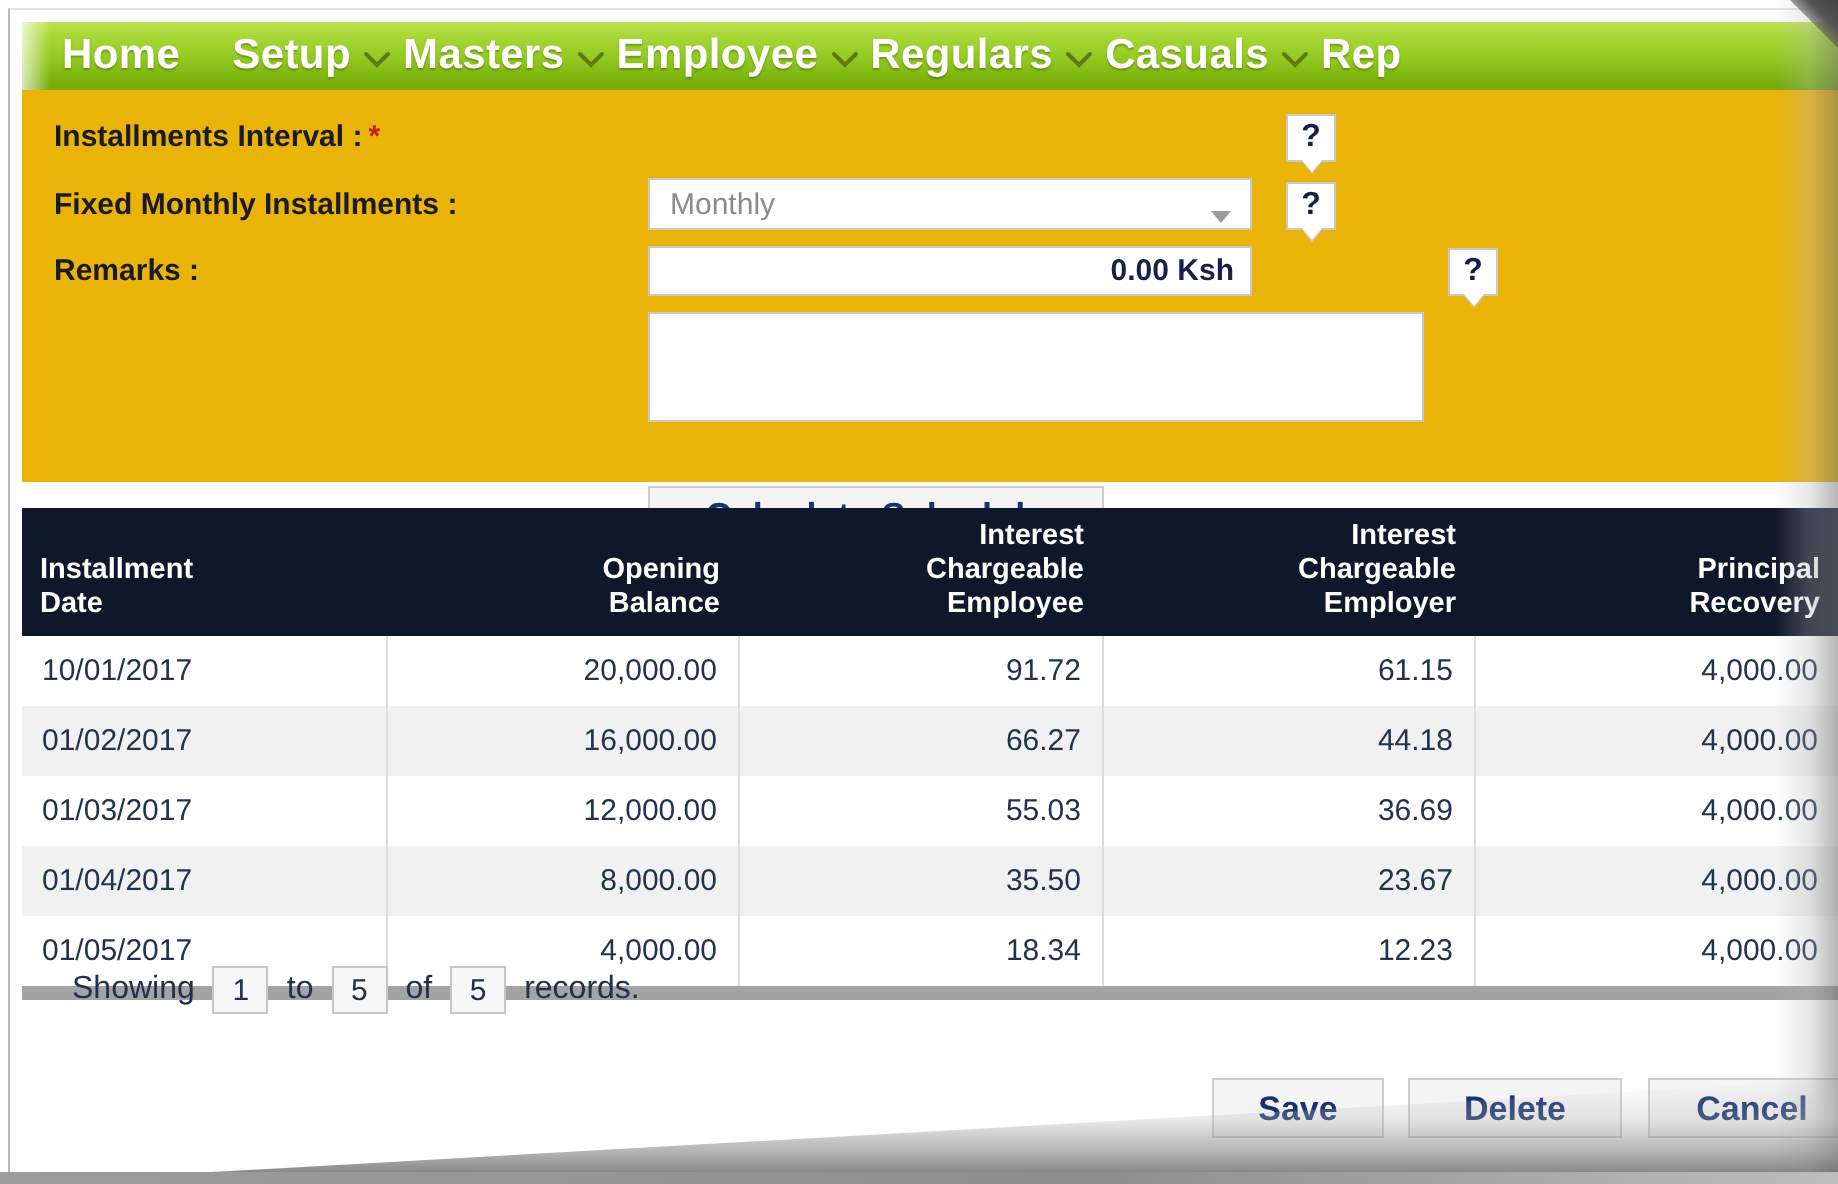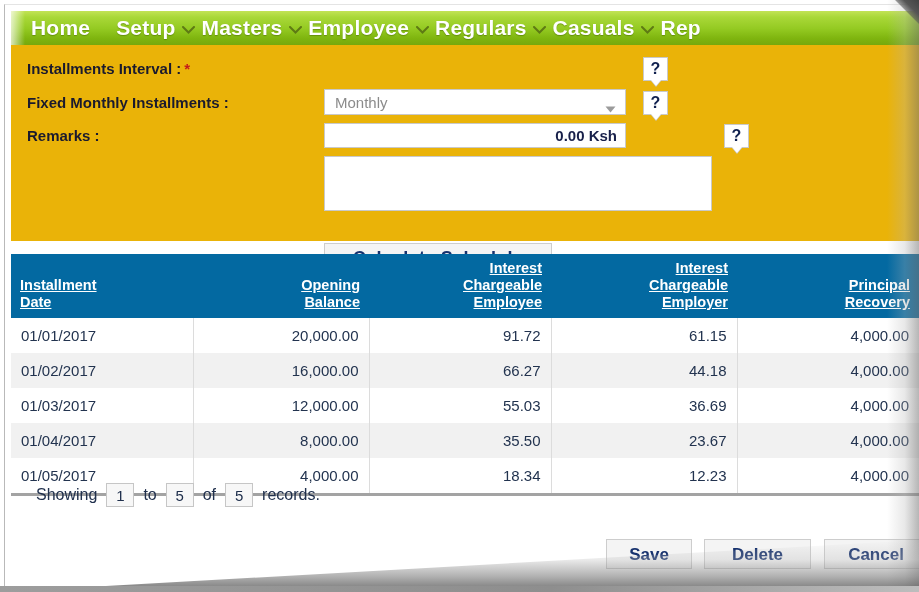--- a/index.html
+++ b/index.html
@@ -195,47 +195,46 @@
   #schedule-table {
     position: absolute;
     left: 11px;
     top: 254px;
     width: 908px;
     border-collapse: collapse;
     table-layout: fixed;
     background: #ffffff;
   }
   #schedule-table thead th {
-    background: #0369a1;
+    background: #0f172a;
     color: #ffffff;
     font-size: 14.5px;
     font-weight: bold;
     line-height: 17px;
     vertical-align: bottom;
     padding: 6px 9px 7px 9px;
     height: 44px;
     box-sizing: border-box;
-    text-decoration: underline;
   }
   #schedule-table thead th.th-left { text-align: left; }
   #schedule-table thead th.th-right { text-align: right; }
   #schedule-table tbody td {
     font-size: 15px;
     color: #22334f;
     padding: 9px 10px;
     height: 33px;
     box-sizing: border-box;
     border-right: 1px solid #dcdcdc;
     white-space: nowrap;
   }
   #schedule-table tbody td:last-child { border-right: none; }
   #schedule-table tbody td.cell-left { text-align: left; }
   #schedule-table tbody td.cell-right { text-align: right; }
   #schedule-table tbody tr:nth-child(even) td { background: #f1f1f1; }
-  #schedule-table tbody tr:last-child td { border-bottom: 3px solid #a3a3a3; margin-top: 25px; }
+  #schedule-table tbody tr:last-child td { border-bottom: 7px solid #a3a3a3; margin-top: 25px; }
 
   
   #pagination {
     position: absolute;
     left: 36px;
     top: 483px;
     display: flex;
     align-items: center;
     font-size: 16px;
     color: #20304d;
@@ -432,21 +431,21 @@
           <div>Employer</div>
         </th>
         <th class="th-right">
           <div>Principal</div>
           <div>Recovery</div>
         </th>
       </tr>
     </thead>
     <tbody>
       <tr>
-        <td class="cell-left">01/01/2017</td>
+        <td class="cell-left">10/01/2017</td>
         <td class="cell-right">20,000.00</td>
         <td class="cell-right">91.72</td>
         <td class="cell-right">61.15</td>
         <td class="cell-right">4,000.00</td>
       </tr>
       <tr>
         <td class="cell-left">01/02/2017</td>
         <td class="cell-right">16,000.00</td>
         <td class="cell-right">66.27</td>
         <td class="cell-right">44.18</td>

